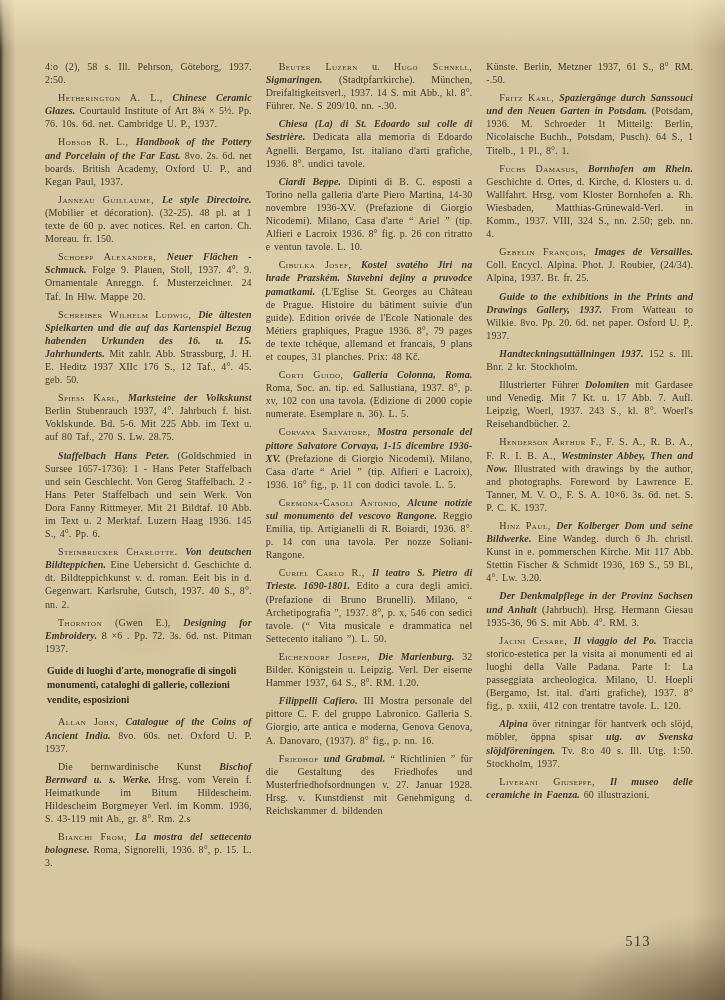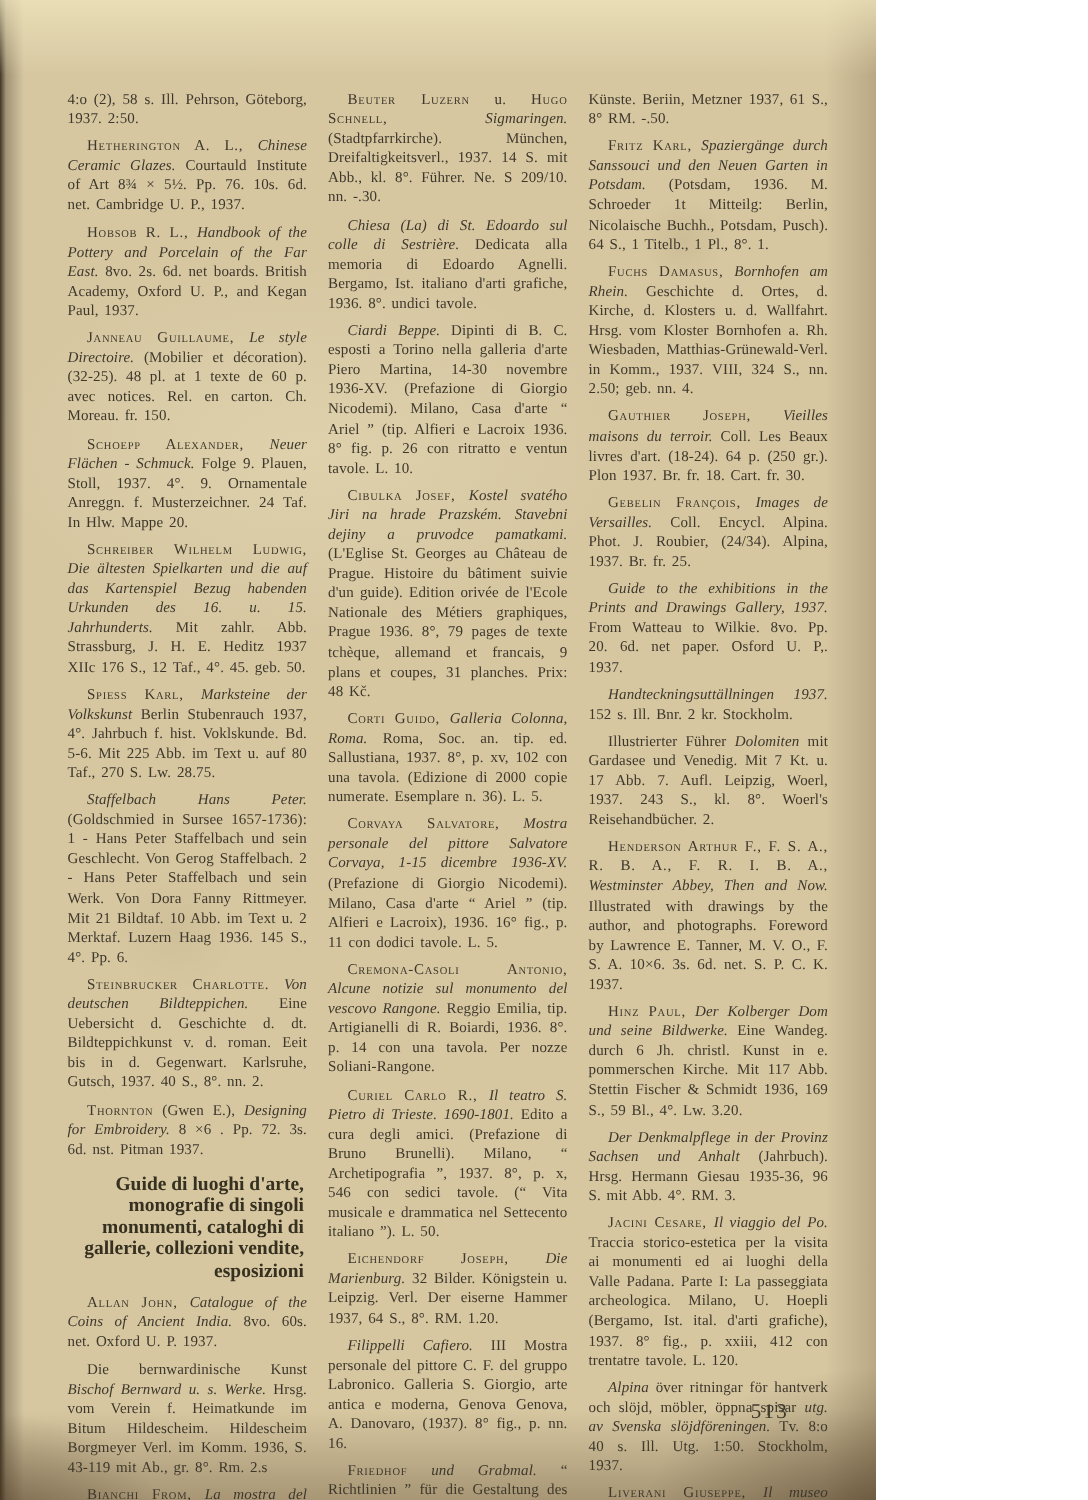--- a/index.html
+++ b/index.html
@@ -1,18 +1,18 @@
 <!DOCTYPE html>
 <html style="--paper: #d6c7a1; --ink: #3e382c;"><head>
 <meta charset="utf-8">
 <style>
   html,body{margin:0;padding:0;background:#ffffff;}
   body{width:725px;height:1000px;overflow:hidden;font-family:"Liberation Serif","DejaVu Serif",serif;}
   .page{
-    position:relative;width:584px;height:1000px;overflow:hidden;
+    position:relative;width:725px;height:1000px;overflow:hidden;
     background-color:var(--paper,#d6c7a1);
     background-image:
       radial-gradient(ellipse 220px 140px at 100% 101%, rgba(62,44,26,0.50), rgba(62,44,26,0) 70%),
       radial-gradient(ellipse 160px 110px at 0% 102%, rgba(62,44,26,0.45), rgba(62,44,26,0) 70%),
       radial-gradient(ellipse 300px 180px at 35% 30%, rgba(255,248,215,0.20), rgba(255,248,215,0) 70%),
       linear-gradient(180deg, rgba(240,230,190,0.75) 0%, rgba(240,230,190,0) 5%),
       linear-gradient(0deg, rgba(92,70,44,0.38) 0%, rgba(92,70,44,0) 6%),
       linear-gradient(90deg, rgba(40,30,18,0.85) 0px, rgba(40,30,18,0.30) 4px, rgba(40,30,18,0) 16px),
       linear-gradient(270deg, rgba(110,88,55,0.28) 0px, rgba(110,88,55,0) 34px),
       radial-gradient(circle 40px at 78% 16%, rgba(150,125,85,0.14), rgba(150,125,85,0) 70%),
@@ -26,30 +26,30 @@
   .col{flex:1 1 0;min-width:0;}
   p.entry{
     margin:0 0 5px 0;
     font-size:10px;line-height:13.1px;
     text-align:justify;text-indent:13px;
     word-spacing:1.2px;letter-spacing:0.1px;
   }
   p.entry.noindent{text-indent:0;}
   p.heading{
     margin:9px 2px 8px 2px;
-    font-size:13px;line-height:14.5px;font-weight:bold;
-    text-align:right;text-indent:0;
+    font-size:10px;line-height:14.5px;font-weight:bold;
+    text-align:left;text-indent:0;
     color:#35301f;
     font-family:Liberation Serif, serif;
   }
   .sc{font-variant:small-caps;letter-spacing:0.5px;}
-  .i{font-style:italic;}
+  .i{font-style:italic;font-weight:bold;}
   .b{font-weight:bold;}
   .page-number{
-    position:absolute;right:58px;bottom:50px;
+    position:absolute;right:74px;bottom:50px;
     font-size:14px;letter-spacing:1.5px;color:#403a2d;
   }
 </style>
 </head>
 <body>
 
 <div class="page">
   <div class="text-area">
       <div class="col">
         <p class="entry noindent"><span>4:o (2), 58 s. Ill. Pehrson, Göteborg, 1937. 2:50.</span></p>
@@ -77,21 +77,20 @@
         <p class="entry"><span class="sc">Cremona-Casoli Antonio, </span><span class="i">Alcune notizie sul monumento del vescovo Rangone.</span><span> Reggio Emilia, tip. Artigianelli di R. Boiardi, 1936. 8°. p. 14 con una tavola. Per nozze Soliani-Rangone.</span></p>
         <p class="entry"><span class="sc">Curiel Carlo R., </span><span class="i">Il teatro S. Pietro di Trieste. 1690-1801.</span><span> Edito a cura degli amici. (Prefazione di Bruno Brunelli). Milano, “ Archetipografia ”, 1937. 8°, p. x, 546 con sedici tavole. (“ Vita musicale e drammatica nel Settecento italiano ”). L. 50.</span></p>
         <p class="entry"><span class="sc">Eichendorf Joseph, </span><span class="i">Die Marienburg.</span><span> 32 Bilder. Königstein u. Leipzig. Verl. Der eiserne Hammer 1937, 64 S., 8°. RM. 1.20.</span></p>
         <p class="entry"><span class="i">Filippelli Cafiero.</span><span> III Mostra personale del pittore C. F. del gruppo Labronico. Galleria S. Giorgio, arte antica e moderna, Genova Genova, A. Danovaro, (1937). 8° fig., p. nn. 16.</span></p>
         <p class="entry"><span class="sc">Friedhof</span><span> </span><span class="i">und Grabmal.</span><span> “ Richtlinien ” für die Gestaltung des Friedhofes und Musterfriedhofsordnungen v. 27. Januar 1928. Hrsg. v. Kunstdienst mit Genehmigung d. Reichskammer d. bildenden</span></p>
       </div>
       <div class="col">
         <p class="entry noindent"><span>Künste. Beriin, Metzner 1937, 61 S., 8° RM. -.50.</span></p>
         <p class="entry"><span class="sc">Fritz Karl, </span><span class="i">Spaziergänge durch Sanssouci und den Neuen Garten in Potsdam.</span><span> (Potsdam, 1936. M. Schroeder 1t Mitteilg: Berlin, Nicolaische Buchh., Potsdam, Pusch). 64 S., 1 Titelb., 1 Pl., 8°. 1.</span></p>
         <p class="entry"><span class="sc">Fuchs Damasus, </span><span class="i">Bornhofen am Rhein.</span><span> Geschichte d. Ortes, d. Kirche, d. Klosters u. d. Wallfahrt. Hrsg. vom Kloster Bornhofen a. Rh. Wiesbaden, Matthias-Grünewald-Verl. in Komm., 1937. VIII, 324 S., nn. 2.50; geb. nn. 4.</span></p>
-        <p class="entry"><span class="sc">Gauthier Joseph, </span><span class="i">Vieilles maisons du terroir.</span><span> Coll. Les Beaux livres d'art. (18-24). 64 p. (250 gr.). Plon 1937. Br. fr. 18. Cart. fr. 30.</span></p>
         <p class="entry"><span class="sc">Gebelin François, </span><span class="i">Images de Versailles.</span><span> Coll. Encycl. Alpina. Phot. J. Roubier, (24/34). Alpina, 1937. Br. fr. 25.</span></p>
         <p class="entry"><span class="i">Guide to the exhibitions in the Prints and Drawings Gallery, 1937.</span><span> From Watteau to Wilkie. 8vo. Pp. 20. 6d. net paper. Osford U. P,. 1937.</span></p>
         <p class="entry"><span class="i">Handteckningsuttällningen 1937.</span><span> 152 s. Ill. Bnr. 2 kr. Stockholm.</span></p>
         <p class="entry"><span>Illustrierter Führer </span><span class="i">Dolomiten</span><span> mit Gardasee und Venedig. Mit 7 Kt. u. 17 Abb. 7. Aufl. Leipzig, Woerl, 1937. 243 S., kl. 8°. Woerl's Reisehandbücher. 2.</span></p>
         <p class="entry"><span class="sc">Henderson Arthur F., F. S. A., R. B. A., F. R. I. B. A., </span><span class="i">Westminster Abbey, Then and Now.</span><span> Illustrated with drawings by the author, and photographs. Foreword by Lawrence E. Tanner, M. V. O., F. S. A. 10×6. 3s. 6d. net. S. P. C. K. 1937.</span></p>
         <p class="entry"><span class="sc">Hinz Paul, </span><span class="i">Der Kolberger Dom und seine Bildwerke.</span><span> Eine Wandeg. durch 6 Jh. christl. Kunst in e. pommerschen Kirche. Mit 117 Abb. Stettin Fischer &amp; Schmidt 1936, 169 S., 59 Bl., 4°. Lw. 3.20.</span></p>
         <p class="entry"><span class="i">Der Denkmalpflege in der Provinz Sachsen und Anhalt</span><span> (Jahrbuch). Hrsg. Hermann Giesau 1935-36, 96 S. mit Abb. 4°. RM. 3.</span></p>
         <p class="entry"><span class="sc">Jacini Cesare, </span><span class="i">Il viaggio del Po.</span><span> Traccia storico-estetica per la visita ai monumenti ed ai luoghi della Valle Padana. Parte I: La passeggiata archeologica. Milano, U. Hoepli (Bergamo, Ist. ital. d'arti grafiche), 1937. 8° fig., p. xxiii, 412 con trentatre tavole. L. 120.</span></p>
         <p class="entry"><span class="i">Alpina</span><span> över ritningar för hantverk och slöjd, möbler, öppna spisar </span><span class="i">utg. av Svenska slöjdföreningen.</span><span> Tv. 8:o 40 s. Ill. Utg. 1:50. Stockholm, 1937.</span></p>
         <p class="entry"><span class="sc">Liverani Giuseppe, </span><span class="i">Il museo delle ceramiche in Faenza.</span><span> 60 illustrazioni.</span></p>

